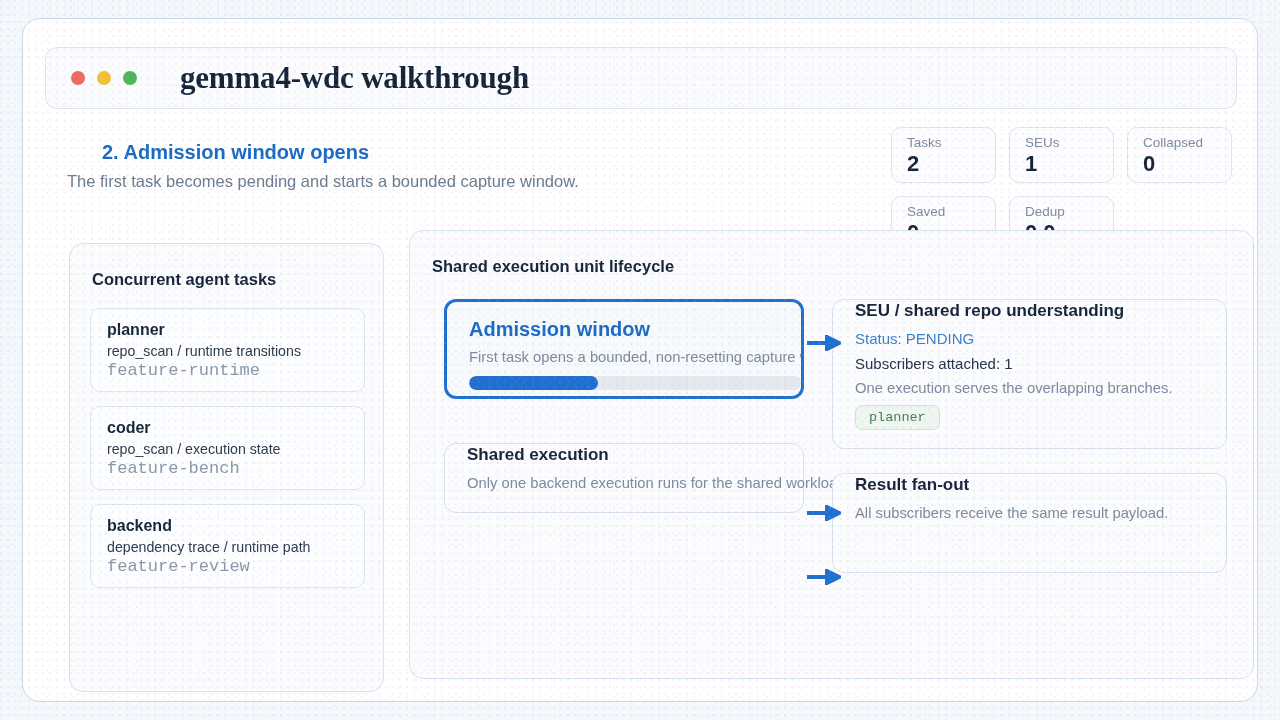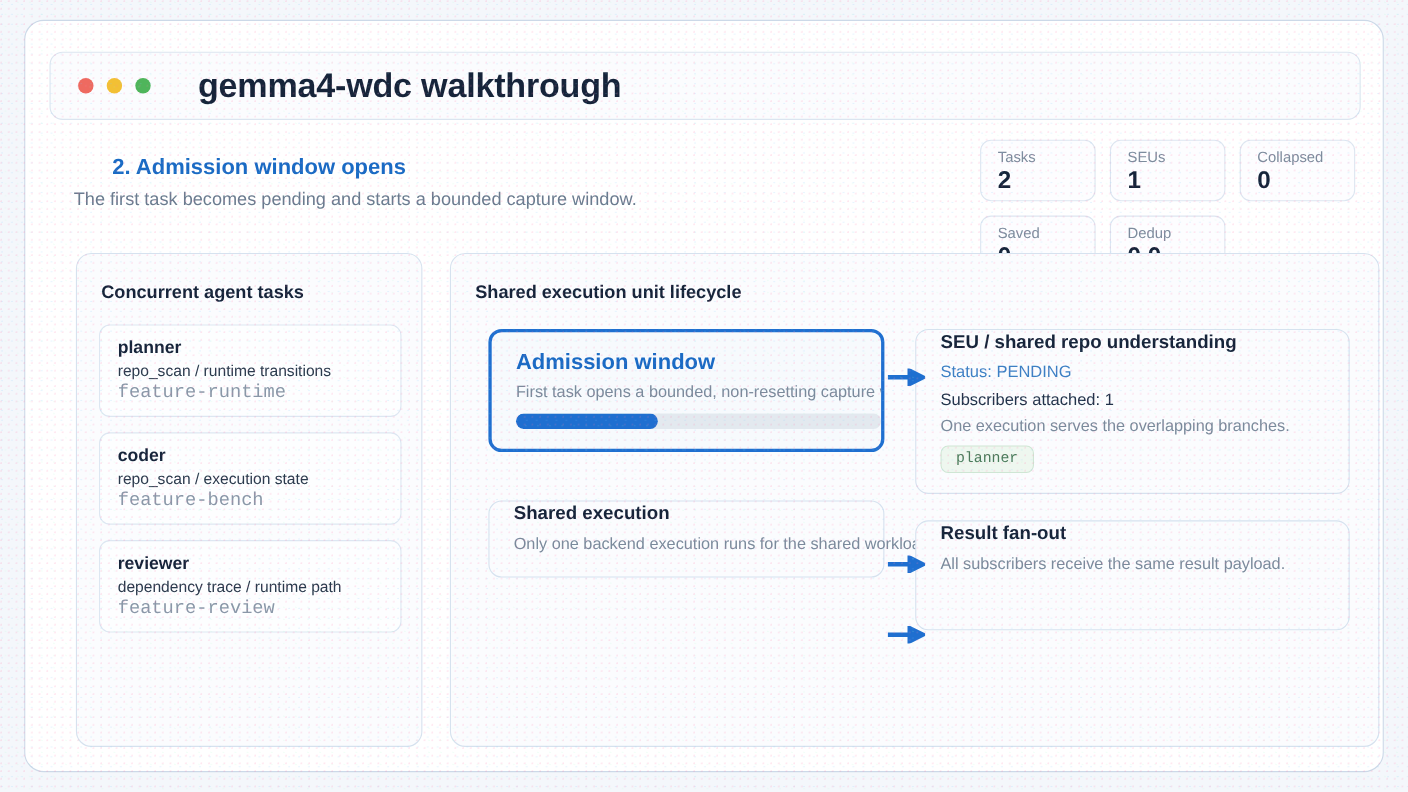--- a/index.html
+++ b/index.html
@@ -44,20 +44,21 @@
     left: 22px;
     top: 28px;
     width: 1192px;
     height: 62px;
     background: #fbfcfe;
     border: 1px solid #dbe5f0;
     border-radius: 12px;
     box-sizing: border-box;
     display: flex;
     align-items: center;
+    font-family: Liberation Serif, serif;
   }
   .dots {
     display: flex;
     gap: 12px;
     margin-left: 25px;
   }
   .dot { width: 14px; height: 14px; border-radius: 50%; }
   .dot.red    { background: #ee6a60; }
   .dot.yellow { background: #f2c034; }
   .dot.green  { background: #4fb55b; }
@@ -108,21 +109,21 @@
   .stat-label { font-size: 13.5px; color: #7d8b9d; line-height: 1.1; }
   .stat-value { font-size: 22px; font-weight: bold; color: #16243a; line-height: 1.15; }
   
   .panel {
     position: absolute;
     background: #fbfcfe;
     border: 1px solid #d6e2ef;
     border-radius: 14px;
     box-sizing: border-box;
   }
-  .panel-left  { left: 46px;  top: 211px; width: 315px; height: 449px; }
+  .panel-left  { left: 46px;  top: 224px; width: 315px; height: 449px; }
   .panel-right { left: 386px; top: 211px; width: 845px; height: 449px; }
   .panel-title {
     position: absolute;
     left: 22px;
     top: 26px;
     font-size: 16.5px;
     font-weight: bold;
     color: #16243a;
   }
   
@@ -152,21 +153,21 @@
   }
   .flow-card.highlight {
     border: 3px solid #1f6fd0;
     background: #f7fafd;
     overflow: hidden;
   }
   .flow-title { font-size: 17px; font-weight: bold; color: #16243a; margin-bottom: 9px; }
   .flow-card.highlight .flow-title { color: #1a6ac4; font-size: 20px; margin-bottom: 7px; }
   .flow-desc { font-size: 14.8px; color: #7b8a9c; line-height: 1.3; white-space: nowrap; }
   
-  .card-admission { height: 112px; padding: 16px 22px 0 22px; }
+  .card-admission { height: 100px; padding: 16px 22px 0 22px; }
   .card-shared    { height: 70px; }
   
   .progress-track {
     margin-top: 9px;
     width: 332px;
     height: 14px;
     background: #e3e9ef;
     border-radius: 7px;
     overflow: hidden;
   }
@@ -255,21 +256,21 @@
         <div class="task-name">planner</div>
         <div class="task-desc">repo_scan / runtime transitions</div>
         <div class="task-tag">feature-runtime</div>
       </div>
       <div class="task-card">
         <div class="task-name">coder</div>
         <div class="task-desc">repo_scan / execution state</div>
         <div class="task-tag">feature-bench</div>
       </div>
       <div class="task-card">
-        <div class="task-name">reviewer</div>
+        <div class="task-name">backend</div>
         <div class="task-desc">dependency trace / runtime path</div>
         <div class="task-tag">feature-review</div>
       </div>
     </div>
   </div>
 
   <div class="panel panel-right">
     <div class="panel-title">Shared execution unit lifecycle</div>
 
     <div class="flow-col-left">

